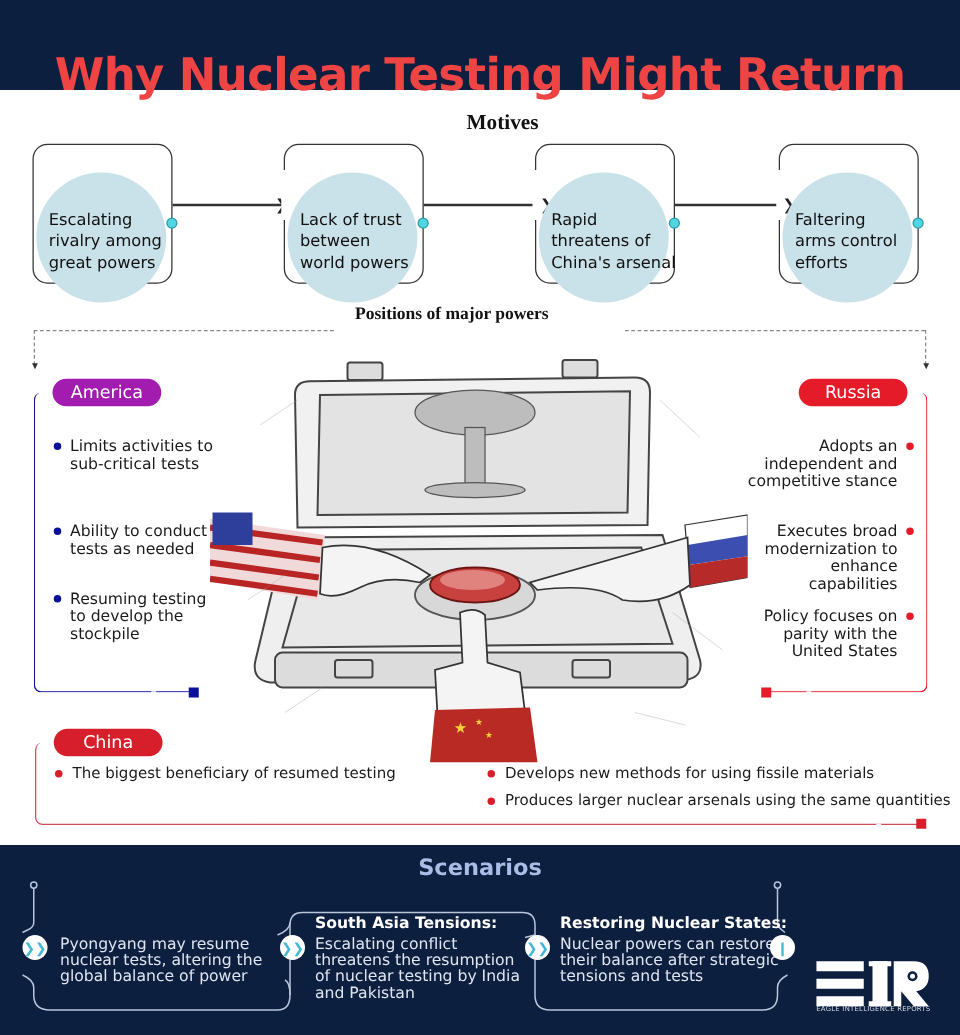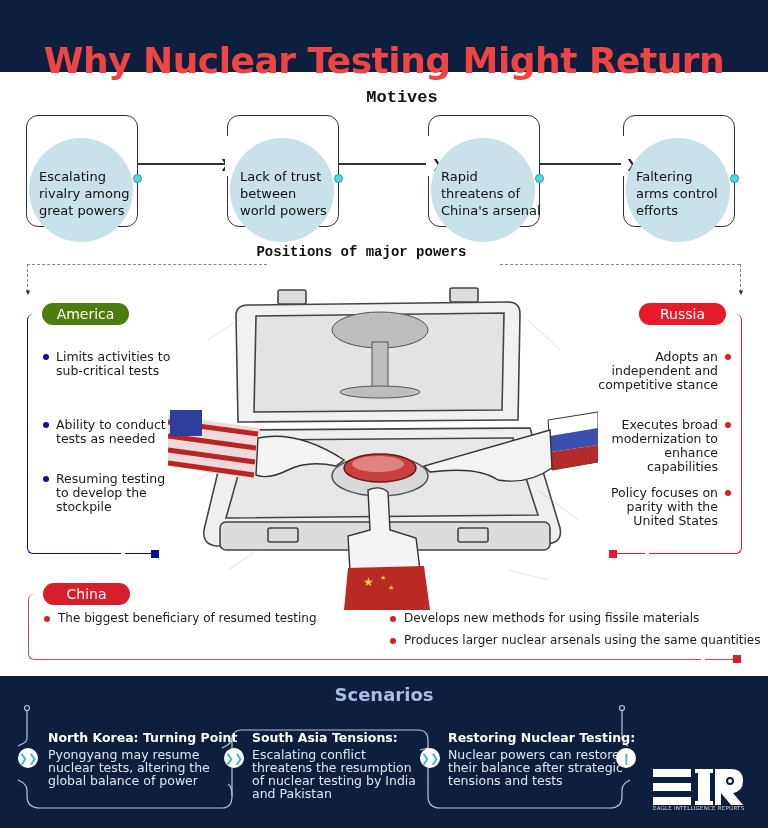--- a/index.html
+++ b/index.html
@@ -2,38 +2,38 @@
 <html><head>
 <meta charset="utf-8">
 <style>
   * { box-sizing: border-box; margin: 0; padding: 0; }
   html, body { width: 768px; height: 828px; overflow: hidden; background: #ffffff; }
   body { font-family: "Liberation Sans", "DejaVu Sans", sans-serif; color: #1a1a1a; position: relative; }
 
   .header { position: absolute; left: 0; top: 0; width: 768px; height: 72px; background: #0d1f3f; display: flex; align-items: center; justify-content: center; }
   .header h1 { color: #ef4444; font-size: 36px; font-weight: 900; font-family: "DejaVu Sans", sans-serif; letter-spacing: -0.5px; margin-top: 48px; }
 
-  .section-title { position: absolute; font-weight: 700; font-family: Liberation Mono, monospace; padding-left: 36px; }
+  .section-title { position: absolute; font-weight: 700; font-family: Liberation Serif, serif; padding-left: 36px; }
   .motives-title { left: 0; width: 768px; top: 88px; text-align: center; font-size: 17px; color: #111; }
 
   .motive { position: absolute; top: 115px; width: 112px; height: 112px; border: 1.5px solid #333; border-radius: 12px; }
   .motive .circle { position: absolute; left: 2px; top: 22px; width: 104px; height: 104px; border-radius: 50%; background: #c9e1e8; }
   .motive .mtext { position: absolute; left: 12px; top: 52px; width: 100px; font-size: 13px; line-height: 17px; color: #111; font-family: "DejaVu Sans", sans-serif; }
   .motive .dot { position: absolute; right: -5px; top: 58px; width: 9px; height: 9px; border-radius: 50%; background: #4fd6e2; border: 1px solid #2a9aa8; }
   .motive .gap { position: absolute; left: -3px; top: 20px; width: 6px; height: 40px; background: #fff; }
   .connector { position: absolute; height: 1.5px; background: #333; top: 163px; }
   .arrowhead { position: absolute; top: 157px; font-size: 12px; color: #222; }
 
   .positions-title { left: 0; width: 687px; top: 244px; text-align: center; font-size: 14px; color: #111; }
   .dash-h { position: absolute; top: 264px; height: 0; border-top: 1.5px dashed #888; }
   .dash-v { position: absolute; top: 264px; width: 0; height: 28px; border-left: 1.5px dashed #888; }
   .dash-arrow { position: absolute; top: 288px; font-size: 8px; color: #333; }
 
   .pill { position: absolute; height: 22px; border-radius: 11px; color: #fff; font-size: 14px; display: flex; align-items: center; justify-content: center; font-family: "DejaVu Sans", sans-serif; }
-  .pill.america { left: 42px; top: 303px; width: 87px; background: #4d7c0f; }
+  .pill.america { left: 42px; top: 303px; width: 87px; background: #a21caf; }
   .pill.russia { left: 639px; top: 303px; width: 87px; background: #e51b2a; }
   .pill.china { left: 43px; top: 583px; width: 87px; background: #d71f2c; }
 
   .bracket-am { position: absolute; left: 27px; top: 314px; width: 130px; height: 240px; border-left: 1.5px solid #0b0f9a; border-bottom: 1.5px solid #0b0f9a; border-top-left-radius: 6px; border-bottom-left-radius: 6px; }
   .sq { position: absolute; width: 8px; height: 8px; }
   .bracket-ru { position: absolute; left: 612px; top: 314px; width: 130px; height: 240px; border-right: 1.5px solid #e51b2a; border-bottom: 1.5px solid #e51b2a; border-top-right-radius: 6px; border-bottom-right-radius: 6px; }
   .bracket-ch { position: absolute; left: 28px; top: 594px; width: 712px; height: 66px; border-left: 1.5px solid #d14a55; border-bottom: 1.5px solid #d14a55; border-bottom-left-radius: 6px; border-top-left-radius: 6px; }
   .gapmark { position: absolute; width: 4px; height: 3px; background: #fff; }
 
   .bullets { position: absolute; list-style: none; font-family: "DejaVu Sans", sans-serif; font-size: 12.5px; line-height: 14px; color: #1a1a1a; }
@@ -225,33 +225,32 @@
       <path d="M232 120 Q232 110 228 108"></path>
       <path d="M628 70 Q622 66 622 62 L622 35"></path>
       <circle cx="622" cy="32" r="2.5"></circle>
       <path d="M222 72 Q232 68 232 62"></path>
       <path d="M428 72 L420 74"></path>
     </g>
   </svg>
 
   <div class="sicon" style="left:18px;">❯❯</div>
   <div class="scard" style="left:28px; width:200px;">
-    <div class="head">North Korea: Turning Point</div>
     <div class="body">Pyongyang may resume nuclear tests, altering the global balance of power</div>
   </div>
 
   <div class="sicon" style="left:224px;">❯❯</div>
   <div class="scard" style="left:232px; width:200px;">
     <div class="head">South Asia Tensions:</div>
     <div class="body">Escalating conflict threatens the resumption of nuclear testing by India and Pakistan</div>
   </div>
 
   <div class="sicon" style="left:420px;">❯❯</div>
   <div class="scard" style="left:428px; width:200px;">
-    <div class="head">Restoring Nuclear Testing:</div>
+    <div class="head">Restoring Nuclear States:</div>
     <div class="body">Nuclear powers can restore their balance after strategic tensions and tests</div>
   </div>
 
   <div class="sicon" style="left:616px;">❙</div>
 </div>
 
 <svg class="logo" viewBox="0 0 92 44">
   <rect x="0" y="4" width="38" height="8" fill="#ffffff"></rect>
   <rect x="0" y="18" width="38" height="8" fill="#ffffff"></rect>
   <rect x="0" y="32" width="38" height="8" fill="#ffffff"></rect>

